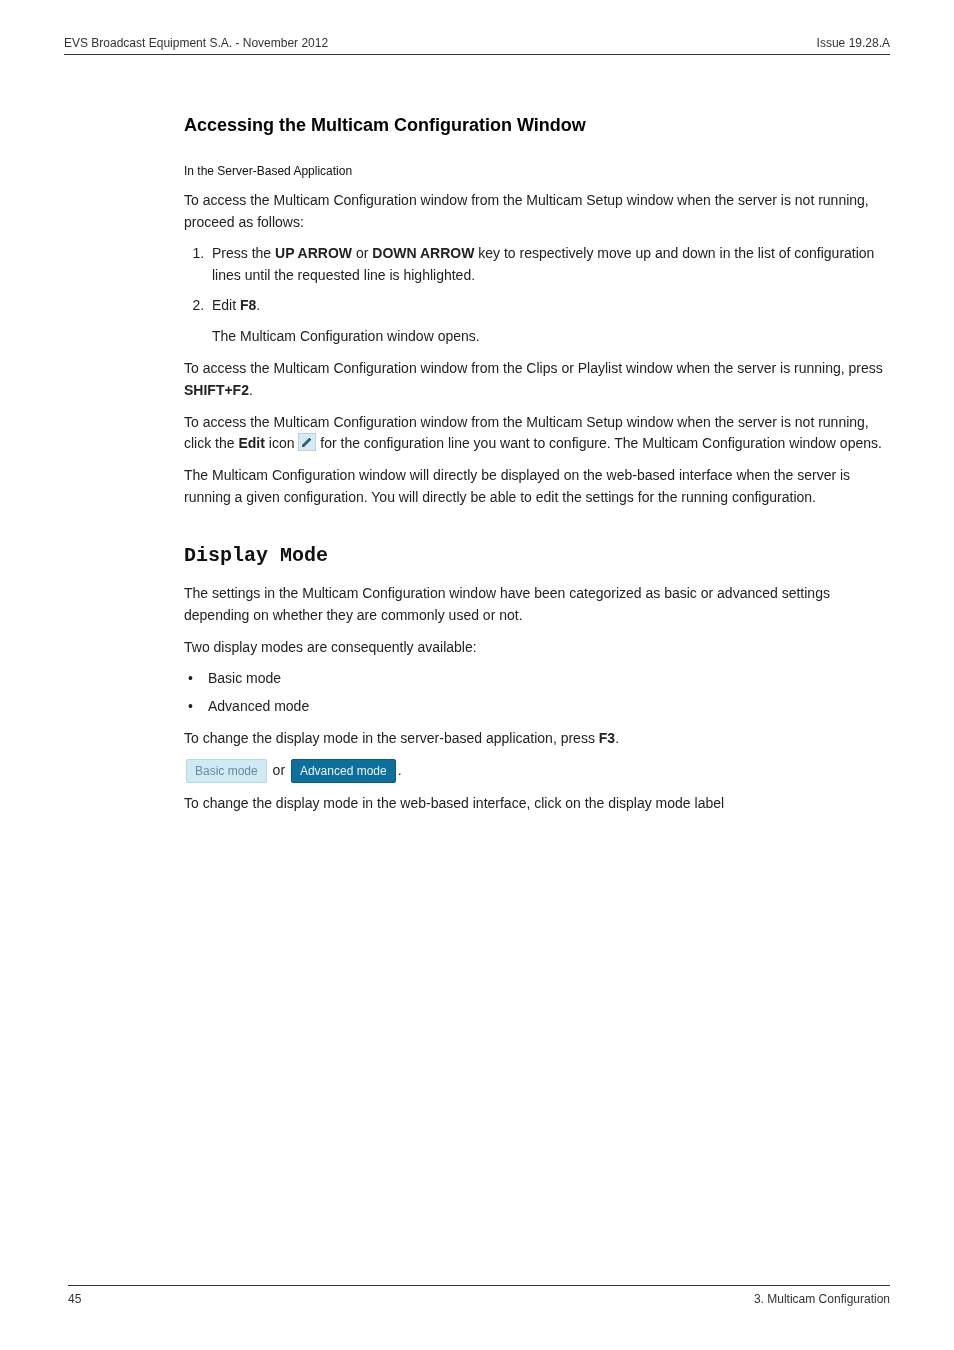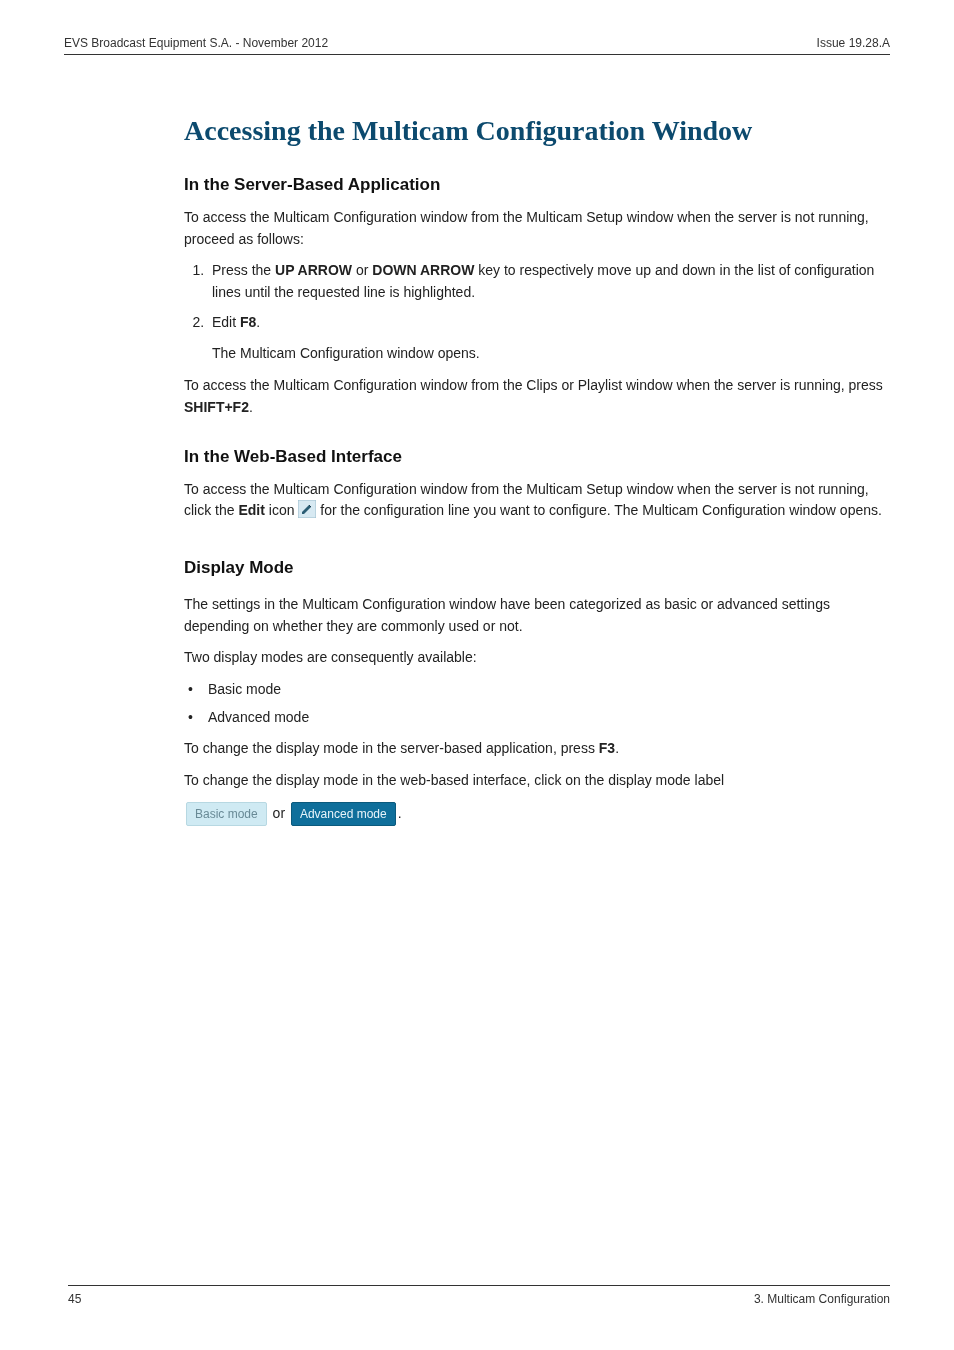--- a/index.html
+++ b/index.html
@@ -29,37 +29,37 @@
     font-size: 12px;
     color: #333;
     margin-top: -20px;
     padding-bottom: 4px;
   }
   .content {
     margin-left: 120px;
     margin-top: 60px;
   }
   .h2 {
-    font-size: 28px;
+    font-size: 18px;
     font-weight: bold;
     margin: 0 0 28px 0;
-    color: #0c4a6e;
-    font-family: Liberation Serif, serif;
+    color: #000000;
   }
   .h3 {
-    font-size: 17px;
-    font-weight: bold;
+    font-size: 12px;
+    font-weight: normal;
     margin: 28px 0 12px 0;
     color: #111;
   }
   .h2b {
-    font-size: 17px;
+    font-size: 20px;
     font-weight: bold;
     margin: 36px 0 16px 0;
     color: #111;
+    font-family: Liberation Mono, monospace;
   }
   p, li {
     font-size: 14px;
     line-height: 1.55;
     color: #222;
   }
   p { margin: 10px 0; }
   ol {
     padding-left: 24px;
     margin: 10px 0;
@@ -157,51 +157,51 @@
       <li>
         <span>Edit </span><b>F8</b><span>.</span>
         <p class="sub-indent" style="margin-left:0;">The Multicam Configuration window opens.</p>
       </li>
     </ol>
 
     <p>
       <span>To access the Multicam Configuration window from the Clips or Playlist window when the server is running, press </span><b>SHIFT+F2</b><span>.</span>
     </p>
 
-    <div class="h3">In the Web-Based Interface</div>
 
     <p>
       <span>To access the Multicam Configuration window from the Multicam Setup window when the server is not running, click the </span><b>Edit</b><span> icon </span><span class="inline-icon"><svg viewBox="0 0 18 18" width="18" height="18">
             <rect x="0" y="0" width="18" height="18" fill="#d7e9f2" stroke="#9bbccc"></rect>
             <path d="M4 12 L11 5 L13 7 L6 14 L4 14 Z" fill="#2b5d74"></path>
             <path d="M11 5 L13 7" stroke="#1a3d4d" stroke-width="1"></path>
           </svg></span><span> for the configuration line you want to configure. The Multicam Configuration window opens.</span>
     </p>
 
+    <p>The Multicam Configuration window will directly be displayed on the web-based interface when the server is running a given configuration. You will directly be able to edit the settings for the running configuration.</p>
 
     <div class="h2b">Display Mode</div>
 
     <p>The settings in the Multicam Configuration window have been categorized as basic or advanced settings depending on whether they are commonly used or not.</p>
     <p>Two display modes are consequently available:</p>
 
     <ul class="bullets">
       <li>Basic mode</li>
       <li>Advanced mode</li>
     </ul>
 
 
     <p>
       <span>To change the display mode in the server-based application, press </span><b>F3</b><span>.</span>
     </p>
 
+    <p>
+      <span class="label-btn label-basic">Basic mode</span><span> or </span><span class="label-btn label-advanced">Advanced mode</span><span>.</span>
+    </p>
+
     <p>To change the display mode in the web-based interface, click on the display mode label</p>
-
-    <p>
-      <span class="label-btn label-basic">Basic mode</span><span> or </span><span class="label-btn label-advanced">Advanced mode</span><span>.</span>
-    </p>
 
   </div>
 
   <div class="footer">
     <hr class="footer-rule">
     <div class="footer-row">
       <span>45</span>
       <span>3. Multicam Configuration</span>
     </div>
   </div>

